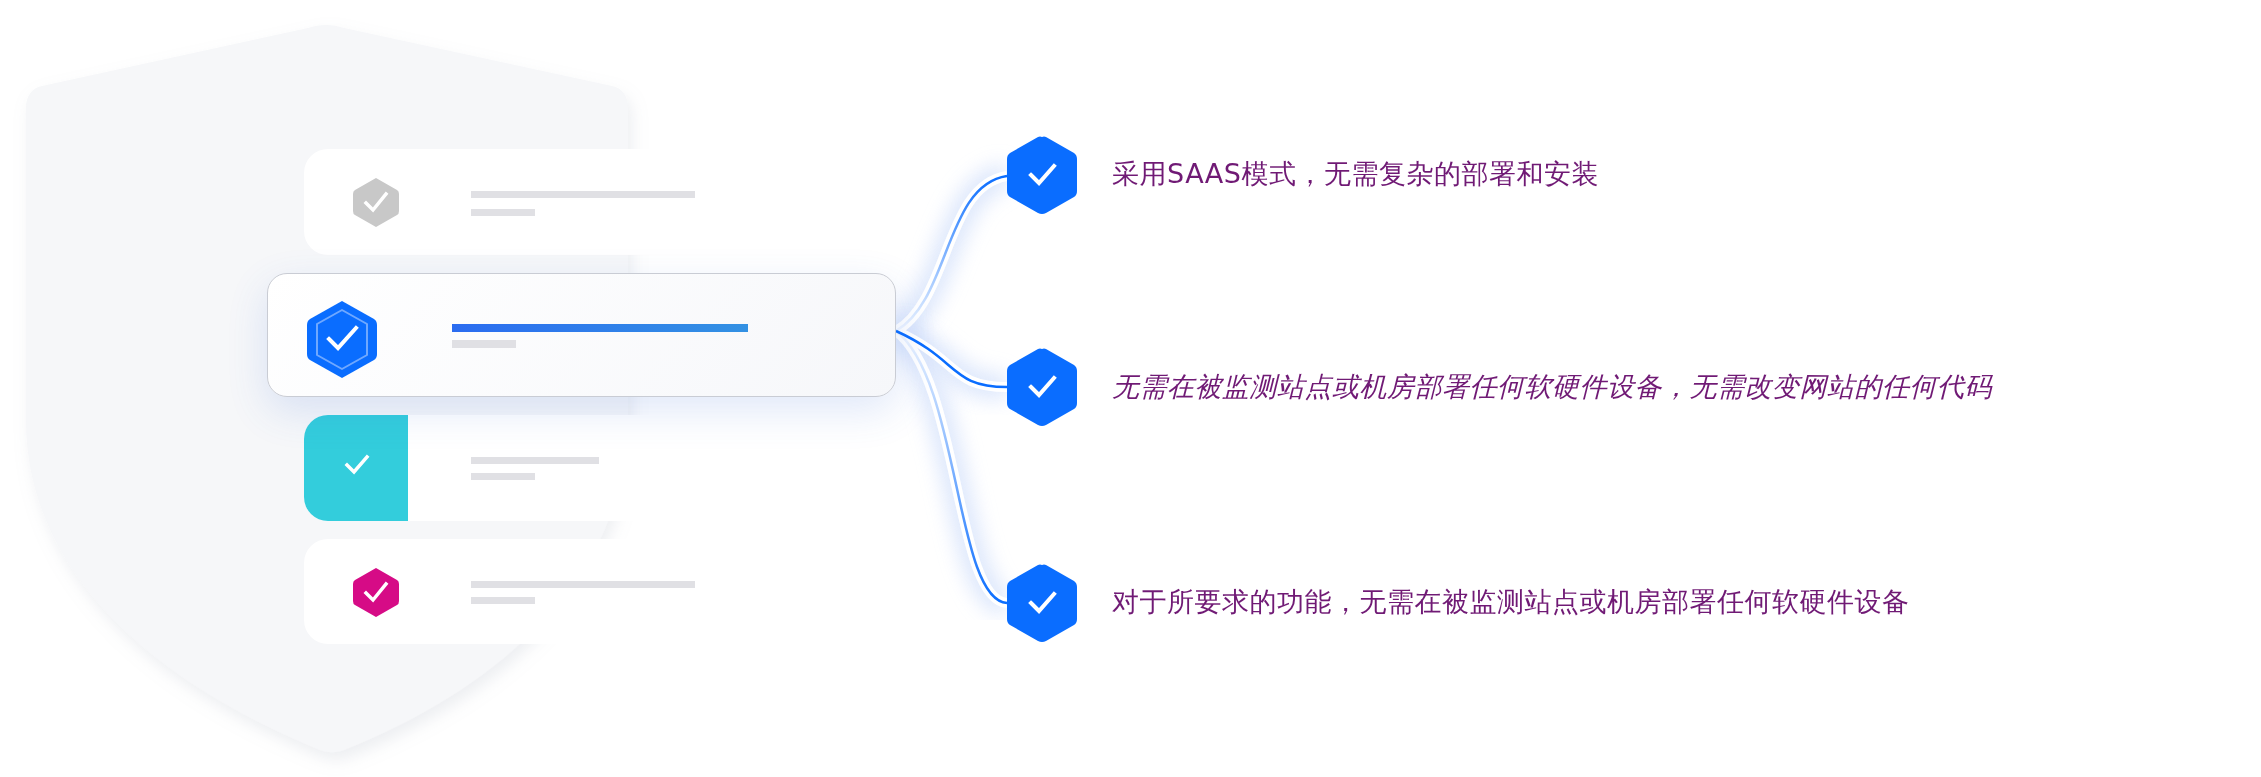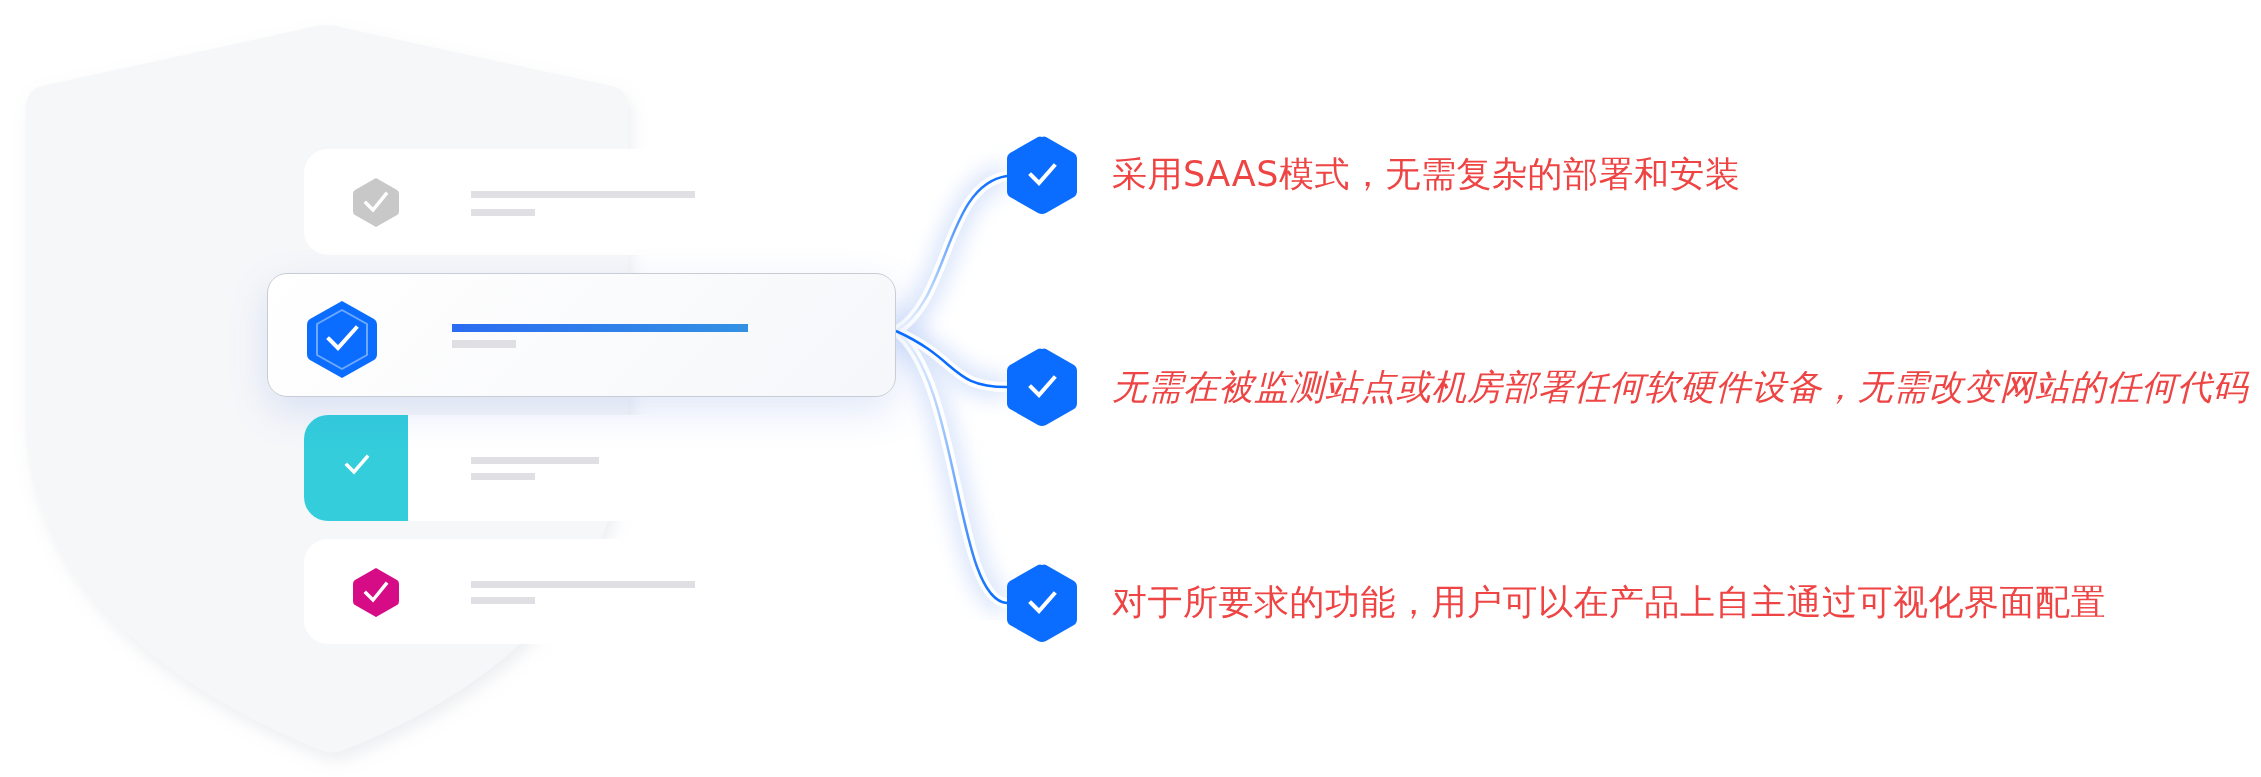--- a/index.html
+++ b/index.html
@@ -14,21 +14,21 @@
     border-radius: 20px;
     background: linear-gradient(135deg, #ffffff 0%, #f6f7fa 100%);
     box-shadow: 0 14px 40px rgba(60, 110, 220, 0.16);
   }
   .bar { position: absolute; background: #e0e0e4; height: 7px; }
   .teal-block {
     position: absolute; left: 0; top: 0; bottom: 0; width: 104px;
     background: #33cddc; border-radius: 24px 0 0 24px;
   }
   .feature-text {
-    position: absolute; left: 1112px; font-size: 35px; color: #ef4444;
+    position: absolute; left: 1112px; font-size: 27px; color: #701a75;
     white-space: nowrap; line-height: 44px; letter-spacing: 0.5px;
   }
   svg { display: block; }
 </style>
 </head>
 <body>
 
 <svg class="abs" style="left:0;top:0" width="700" height="777" viewBox="0 0 700 777">
   <defs>
     <filter id="shieldShadow" x="-10%" y="-10%" width="130%" height="130%">
@@ -117,14 +117,14 @@
   <svg class="abs" style="left:1007px;top:348px" width="70" height="78" viewBox="0 0 70 78">
     <path d="M35 1 Q37 0 39 1 L67 17 Q70 19 70 23 L70 55 Q70 59 67 61 L39 77 Q37 78 35 78 Q33 78 31 77 L3 61 Q0 59 0 55 L0 23 Q0 19 3 17 L31 1 Q33 0 35 1 Z" fill="#0a6dff"></path>
     <path d="M24 39 L32 47 L47 30" stroke="#ffffff" stroke-width="4" fill="none" stroke-linecap="square"></path>
   </svg>
   <div class="feature-text" style="top:365px;font-style:italic;">无需在被监测站点或机房部署任何软硬件设备，无需改变网站的任何代码</div>
 
   <svg class="abs" style="left:1007px;top:564px" width="70" height="78" viewBox="0 0 70 78">
     <path d="M35 1 Q37 0 39 1 L67 17 Q70 19 70 23 L70 55 Q70 59 67 61 L39 77 Q37 78 35 78 Q33 78 31 77 L3 61 Q0 59 0 55 L0 23 Q0 19 3 17 L31 1 Q33 0 35 1 Z" fill="#0a6dff"></path>
     <path d="M24 39 L32 47 L47 30" stroke="#ffffff" stroke-width="4" fill="none" stroke-linecap="square"></path>
   </svg>
-  <div class="feature-text" style="top:580px;">对于所要求的功能，用户可以在产品上自主通过可视化界面配置</div>
+  <div class="feature-text" style="top:580px;">对于所要求的功能，无需在被监测站点或机房部署任何软硬件设备</div>
 </div>
 
 </body></html>

